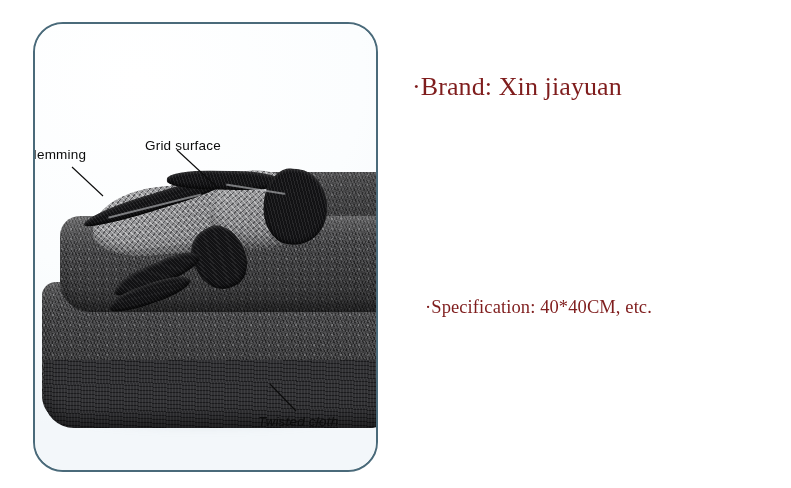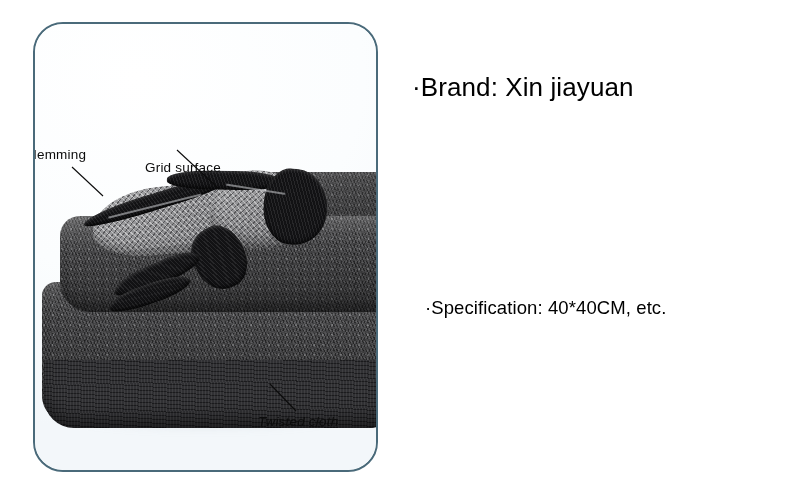--- a/index.html
+++ b/index.html
@@ -149,21 +149,21 @@
   
   .anno{
     position:absolute;color:#0c0c0c;font-size:13.5px;letter-spacing:.2px;white-space:nowrap;
   }
   .leader{position:absolute;overflow:visible;}
   .leader line{stroke:#0b0b0b;stroke-width:1.1;}
 
   
   .specs{position:absolute;left:408px;top:0;width:383px;height:488px;}
   .spec{
-    position:absolute;color:#000000;white-space:nowrap;letter-spacing:.1px;
+    position:absolute;color:#7f1d1d;white-space:nowrap;letter-spacing:.1px;font-family:Liberation Serif, serif;
   }
   .s-brand  {top:72px; left:4px;  font-size:26px;}
   .s-name   {top:145px;left:4px;  font-size:21px;}
   .s-mat    {top:218px;left:4px;  font-size:25px;}
   .s-spec   {top:297px;left:4px;  font-size:18.5px;margin-left:13px;}
   .s-color  {top:360px;left:4px;  font-size:26px;}
 </style>
 </head>
 <body>
 
@@ -198,21 +198,21 @@
         </div>
       </div>
 
       <svg class="leader" style="left:0;top:0;width:345px;height:450px;">
         <line x1="37" y1="143" x2="68" y2="172"></line>
         <line x1="142" y1="126" x2="183" y2="164"></line>
         <line x1="235" y1="360" x2="261" y2="387"></line>
       </svg>
 
       <div class="anno" style="left:-8px;top:123px;">Hemming</div>
-      <div class="anno" style="left:110px;top:136px;">Grid surface</div>
+      <div class="anno" style="left:110px;top:114px;">Grid surface</div>
       <div class="anno" style="left:223px;top:390px;font-style:italic;">Twisted cloth</div>
 
     </div>
   </div>
 
   <div class="specs">
     <div class="spec s-brand">·Brand: Xin jiayuan</div>
     <div class="spec s-spec">·Specification: 40*40CM, etc.</div>
   </div>
 

